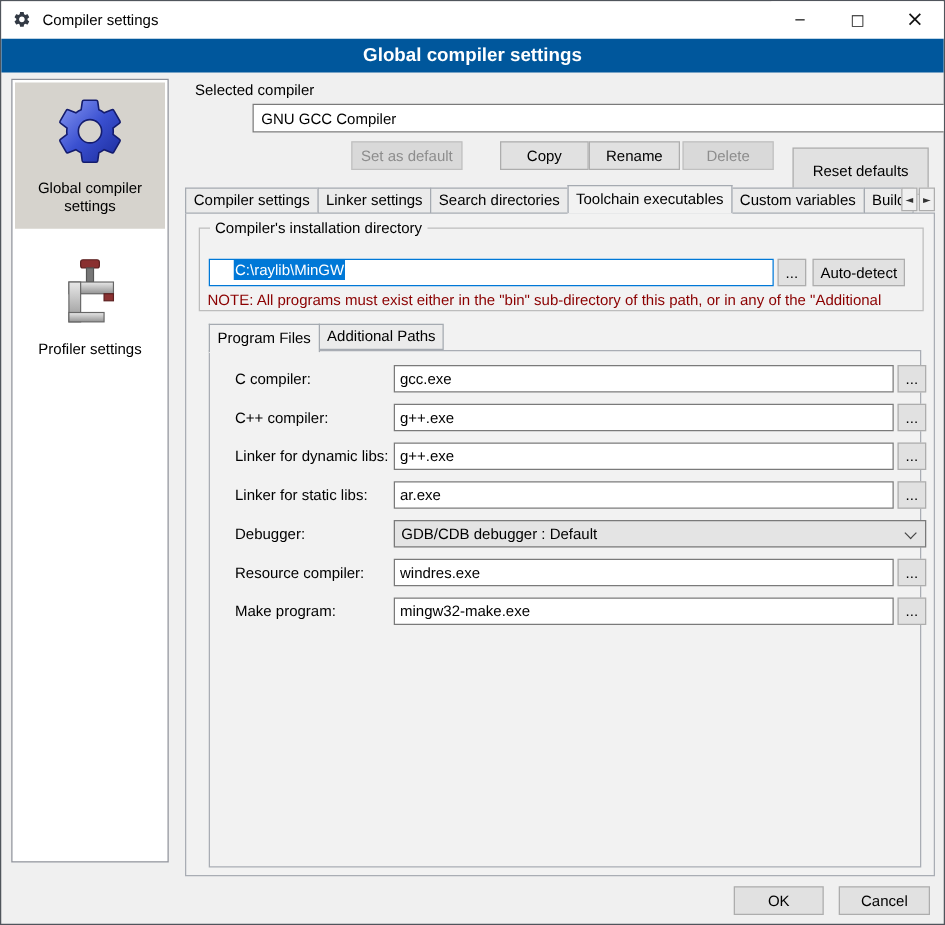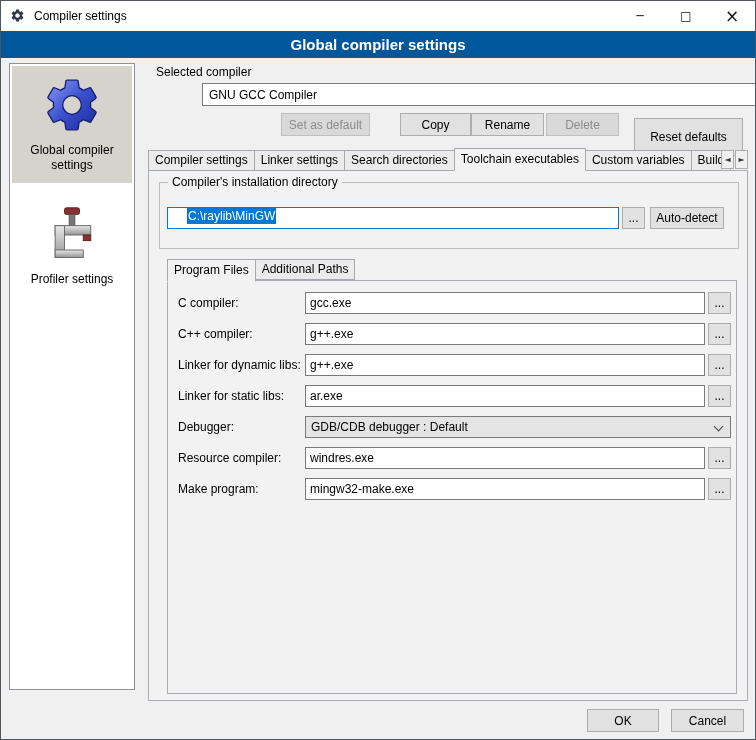--- a/index.html
+++ b/index.html
@@ -49,21 +49,21 @@
 
   .dirinput { position:absolute; left:18px; top:36px; width:452px; height:22px; background:#ffffff; border:1px solid #0078d7; display:flex; align-items:flex-start; padding-left:19px; cursor:text; }
   .dirinput .sel { background:#0078d7; color:#ffffff; padding:1px 1px; }
 
   .note { position:absolute; left:17px; top:62px; width:580px; white-space:nowrap; overflow:hidden; color:#8b0000; }
 
   .subtabstrip { position:absolute; left:18px; top:88px; width:400px; height:22px; display:flex; align-items:flex-start; z-index:2; }
 
   .innerpanel { position:absolute; left:18px; top:109px; width:570px; height:414px; background:#f2f2f2; border:1px solid #a9adb4; }
 
-  .frow { position:absolute; left:10px; width:550px; height:40px; }
+  .frow { position:absolute; left:20px; width:550px; height:40px; }
   .flabel { position:absolute; left:0; top:4px; white-space:nowrap; }
   .finput { position:absolute; left:127px; top:0; width:400px; height:22px; border:1px solid #7a7a7a; background:#fff; font-family:"Liberation Sans",sans-serif; font-size:12px; padding:1px 4px; }
   .browse { position:absolute; left:530px; top:0; width:23px; height:22px; background:#e1e1e1; border:1px solid #adadad; font-size:12px; display:flex; align-items:center; justify-content:center; cursor:pointer; }
   .fselect { position:absolute; left:127px; top:0; width:426px; height:22px; background:#e4e4e4; border:1px solid #7a7a7a; display:flex; align-items:center; padding-left:5px; cursor:pointer; }
   .fselect .chev { position:absolute; right:8px; top:6px; width:7px; height:7px; border-right:1px solid #444; border-bottom:1px solid #444; transform:rotate(45deg); }
 
   .hidden-defs { position:absolute; width:0; height:0; }
 </style>
 </head>
 <body>
@@ -153,20 +153,21 @@
     <div class="groupbox">
       <span class="grouplabel">Compiler's installation directory</span>
     </div>
 
     <div class="dirinput">
       <span class="sel">C:\raylib\MinGW</span>
     </div>
     <button class="btn" style="left:473px;top:36px;width:23px;height:22px">...</button>
     <button class="btn" style="left:501px;top:36px;width:74px;height:22px">Auto-detect</button>
 
+    <div class="note">NOTE: All programs must exist either in the "bin" sub-directory of this path, or in any of the "Additional</div>
 
     <div class="subtabstrip">
       <div class="tab active">Program Files</div>
       <div class="tab">Additional Paths</div>
     </div>
 
     <div class="innerpanel">
 
       <div class="frow" style="top:11px">
         <span class="flabel">C compiler:</span>

